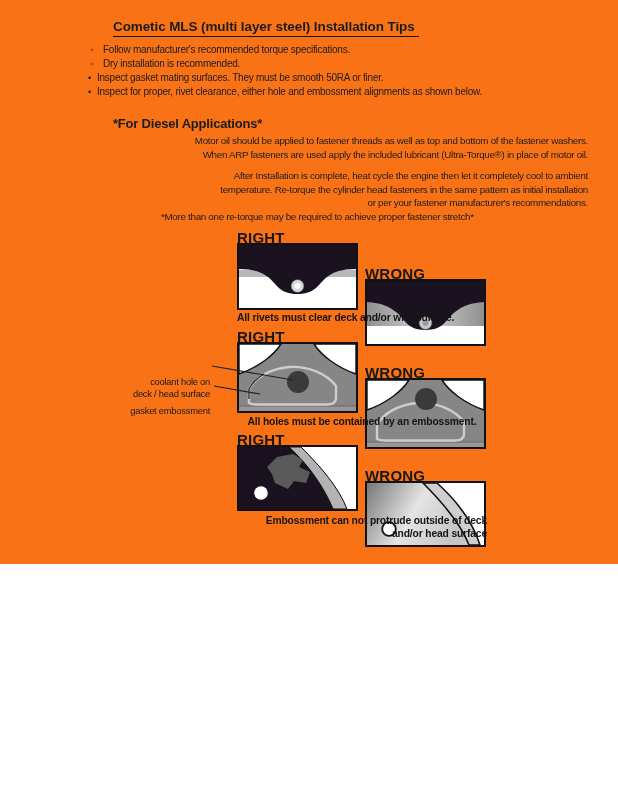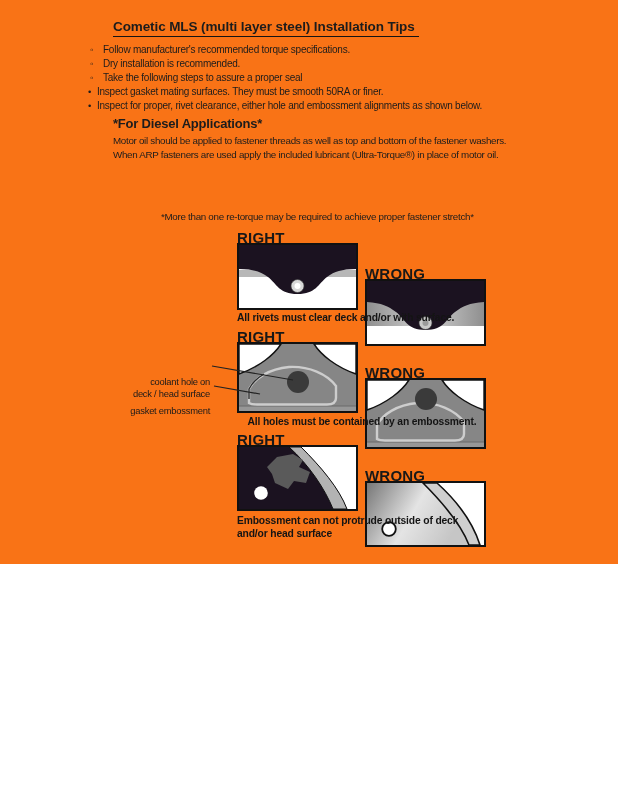--- a/index.html
+++ b/index.html
@@ -1,21 +1,21 @@
 <!DOCTYPE html>
 <html><head>
 <meta charset="utf-8">
 <style>
   html,body{margin:0;padding:0;background:#ffffff;}
   .page{
     position:relative;width:618px;height:564px;background:#f97316;overflow:hidden;
     font-family:Liberation Sans, sans-serif;color:#1c1c1c;
   }
   .abs{position:absolute;}
-  .preline{white-space:pre-line;}
+  .preline{white-space:pre-line;text-align:right;}
 
   .title{
     left:113px;top:19px;margin:0;font-size:13.5px;font-weight:bold;letter-spacing:-0.1px;
     border-bottom:1.6px solid #141414;padding-bottom:2px;padding-right:4px;
   }
   .bullets{left:89px;top:43px;width:510px;font-size:10px;letter-spacing:-0.25px;line-height:14.1px;}
   .bullet{position:relative;padding-left:14px;}
   .bullet::before{content:"◦";position:absolute;left:1px;top:-0.5px;font-size:10px;}
   .subbullet{position:relative;padding-left:8px;}
   .subbullet::before{content:"•";position:absolute;left:-1px;top:0;font-size:9.5px;}
@@ -45,28 +45,30 @@
 </head>
 <body>
 
 <div class="page">
 
   <h1 class="abs title">Cometic MLS (multi layer steel) Installation Tips</h1>
 
   <div class="abs bullets">
     <div class="bullet">Follow manufacturer's recommended torque specifications.</div>
     <div class="bullet">Dry installation is recommended.</div>
-    <div class="bullet">Take the following steps to assure a proper seal</div>
     <div class="subbullet">Inspect gasket mating surfaces.  They must be smooth 50RA or finer.</div>
     <div class="subbullet">Inspect for proper, rivet clearance, either hole and embossment alignments as shown below.</div>
   </div>
 
   <h2 class="abs diesel-heading">*For Diesel Applications*</h2>
   <div class="abs para p1 preline">Motor oil should be applied to fastener threads as well as top and bottom of the fastener washers.
 When ARP fasteners are used apply the included lubricant (Ultra-Torque®) in place of motor oil.</div>
+  <div class="abs para p2 preline">After Installation is complete, heat cycle the engine then let it completely cool to ambient
+temperature. Re-torque the cylinder head fasteners in the same pattern as initial installation
+or per your fastener manufacturer's recommendations.</div>
   <div class="abs para note">*More than one re-torque may be required to achieve proper fastener stretch*</div>
 
   <div class="abs rw-label col-l" style="top:229px">RIGHT</div>
   <div class="abs rw-label col-r" style="top:229px">WRONG</div>
 
   <div class="abs dbox col-l" style="top:243px">
     <svg width="121" height="67" viewBox="0 0 121 67">
       <rect x="1" y="1" width="119" height="65" fill="#ffffff" stroke="#111111" stroke-width="2"></rect>
       <rect x="2" y="27" width="117" height="7" fill="#b7b7b7"></rect>
       <path d="M2,2 H119 V26 C104,26.5 98,28 90,34 C81,41 79,51 60.5,51 C42,51 40,41 31,34 C23,28 17,26.5 2,26 Z" fill="#1b1220"></path>

